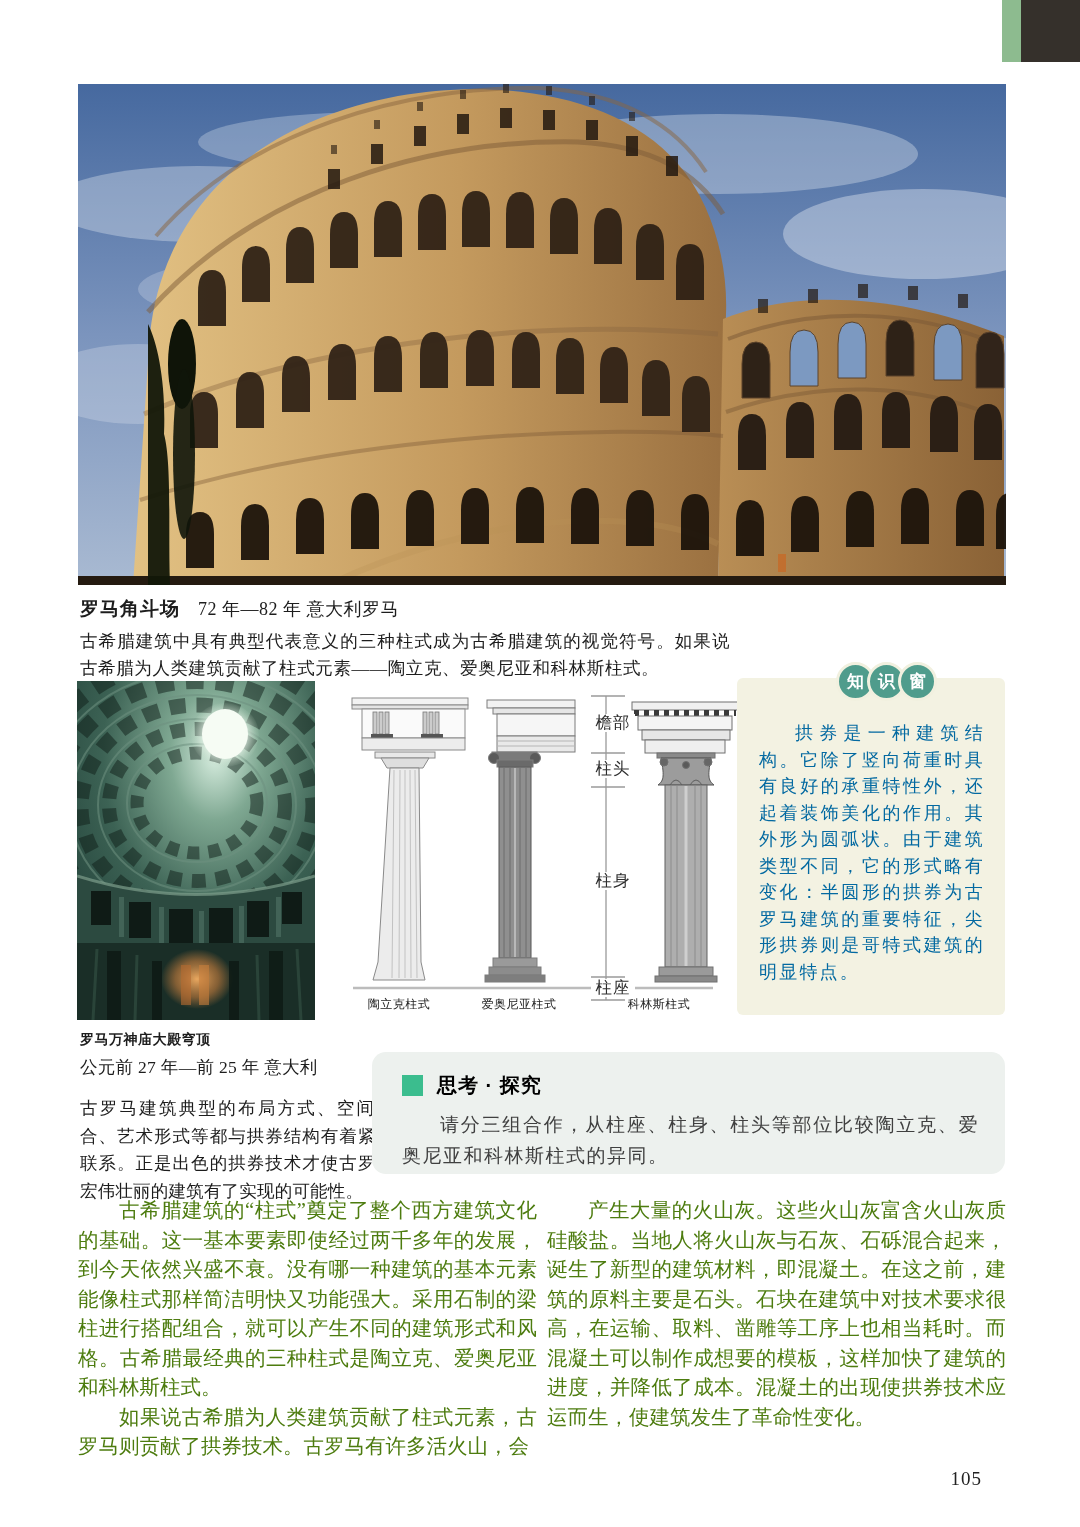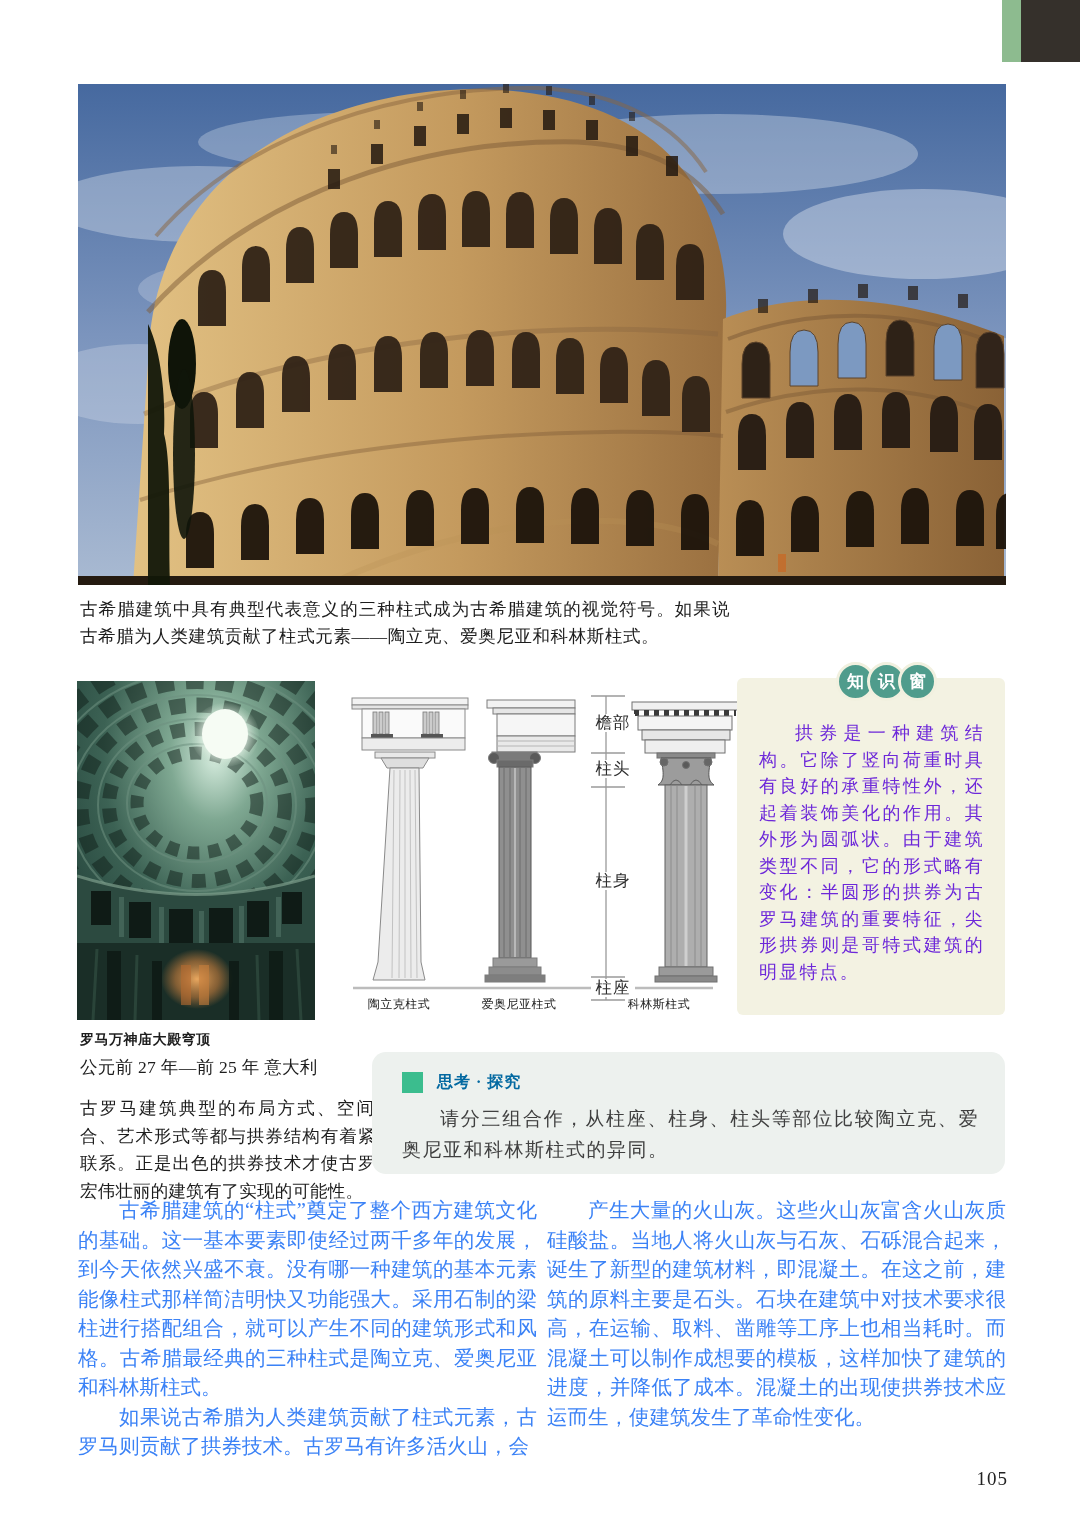--- a/index.html
+++ b/index.html
@@ -25,41 +25,41 @@
   
   .diagram{position:absolute;left:345px;top:690px;width:395px;height:330px;text-decoration:underline;}
   .part-label{position:absolute;left:246px;width:44px;text-align:center;font-size:16.5px;color:#2e2e2e;background:#ffffff;line-height:18px;letter-spacing:1px;}
   .order-label{position:absolute;top:306px;font-size:12px;color:#222;text-align:center;letter-spacing:0.5px;white-space:nowrap;}
 
   
   .kbox{position:absolute;left:737px;top:678px;width:268px;height:337px;background:#f3f2e2;border-radius:6px;}
   .kbadge{position:absolute;left:99px;top:-16px;display:flex;}
   .kbadge span{width:33px;height:33px;border-radius:50%;background:#4f9c8c;border:3px solid #f1f0df;color:#ffffff;font-family:"Liberation Sans",sans-serif;font-size:17px;font-weight:bold;display:flex;align-items:center;justify-content:center;}
   .kbadge span + span{margin-left:-8px;}
-  .ktext{padding:42px 20px 0 22px;font-size:18px;line-height:26.5px;letter-spacing:2.2px;color:#6d28d9;text-indent:2em;text-align:justify;}
+  .ktext{padding:42px 20px 0 22px;font-size:18px;line-height:26.5px;letter-spacing:2.2px;color:#0369a1;text-indent:2em;text-align:justify;}
 
   
   .fig-cap2{position:absolute;left:80px;top:1031px;width:314px;color:#1d1d1d;}
   .fig-cap2 .t2{font-family:"Liberation Sans",sans-serif;font-weight:bold;font-size:14px;letter-spacing:0.5px;margin-bottom:6px;}
   .fig-cap2 .m2{font-size:17.5px;margin-bottom:16px;letter-spacing:0.3px;}
   .fig-cap2 .b2{font-size:17.5px;line-height:27.5px;text-align:justify;letter-spacing:0.2px;}
 
   
   .tbox{position:absolute;left:372px;top:1052px;width:633px;height:122px;background:#edf1ee;border-radius:14px;}
   .tbox-head{display:flex;align-items:center;margin:20px 0 0 30px;}
   .tbox-sq{width:21px;height:21px;background:#3bbd8e;margin-right:14px;}
-  .tbox-title{font-family:Liberation Serif, serif;font-weight:bold;font-size:16px;color:#0369a1;letter-spacing:1px;}
+  .tbox-title{font-family:Liberation Sans, sans-serif;font-weight:bold;font-size:20px;color:#000000;letter-spacing:1px;}
   .tbox-text{margin:10px 26px 0 30px;font-size:19px;line-height:31px;color:#404040;text-indent:2em;letter-spacing:1.5px;text-align:justify;}
 
   
-  .bodycol{position:absolute;top:1196px;width:459px;font-size:20.5px;line-height:29.5px;color:#3b82f6;text-align:justify;}
+  .bodycol{position:absolute;top:1196px;width:459px;font-size:20.5px;line-height:29.5px;color:#4d7c0f;text-align:justify;}
   .col1{left:78px;} .col2{left:547px;}
   .bodycol p{margin:0;text-indent:2em;}
 
-  .pageno{position:absolute;left:940px;top:1468px;width:68px;text-align:right;font-size:19px;color:#222;letter-spacing:1px;}
+  .pageno{position:absolute;left:914px;top:1468px;width:68px;text-align:right;font-size:19px;color:#222;letter-spacing:1px;}
 </style>
 </head>
 <body>
 
 <div id="page">
 
   <div class="corner-green"></div>
   <div class="corner-dark"></div>
 
   <div class="colosseum">
@@ -203,20 +203,23 @@
 
       <path d="M70,501 L70,240 C80,260 88,300 86,350 C94,380 90,450 92,501 Z" fill="#121708" opacity="0.95"></path>
       <ellipse cx="104" cy="280" rx="14" ry="45" fill="#0f1408"></ellipse>
       <ellipse cx="106" cy="370" rx="11" ry="85" fill="#10150a" opacity="0.9"></ellipse>
       <ellipse cx="995" cy="430" rx="30" ry="62" fill="#141c0c"></ellipse>
       <ellipse cx="958" cy="468" rx="24" ry="42" fill="#182410" opacity="0.9"></ellipse>
     </svg>
   </div>
 
   <div class="fig-cap1">
+    <div class="t-row">
+      <span class="cap-title">罗马角斗场</span><span class="cap-meta">72 年—82 年  意大利罗马</span>
+    </div>
     <div class="cap-body">古希腊建筑中具有典型代表意义的三种柱式成为古希腊建筑的视觉符号。如果说古希腊为人类建筑贡献了柱式元素——陶立克、爱奥尼亚和科林斯柱式。</div>
   </div>
 
   <div class="pantheon">
     <svg width="238" height="339" viewBox="0 0 238 339">
       <defs>
         <radialGradient id="pg" cx="0.58" cy="0.22" r="1.05">
           <stop offset="0" stop-color="#d8eee0"></stop>
             <stop offset="0.18" stop-color="#7fa892"></stop>
           <stop offset="0.45" stop-color="#3c6254"></stop>

